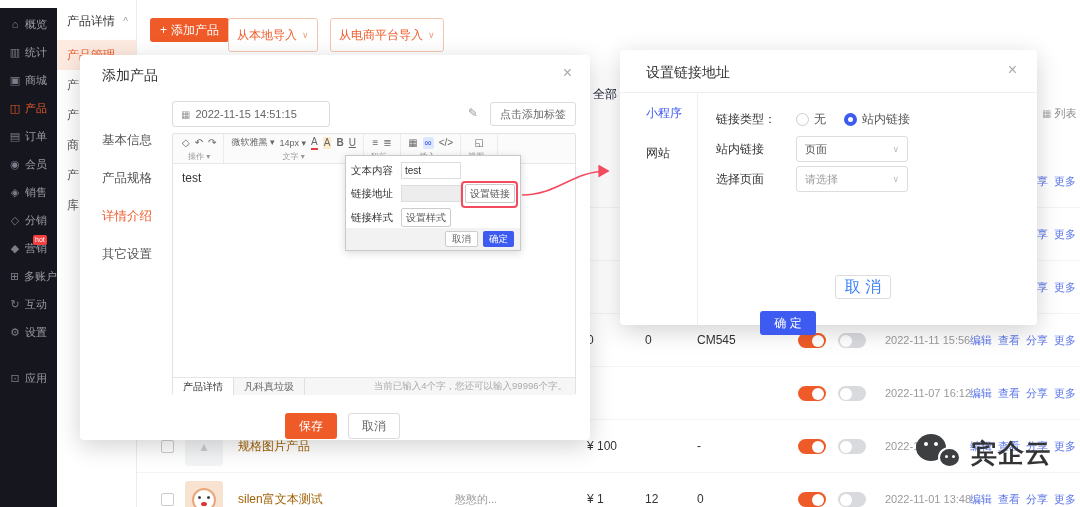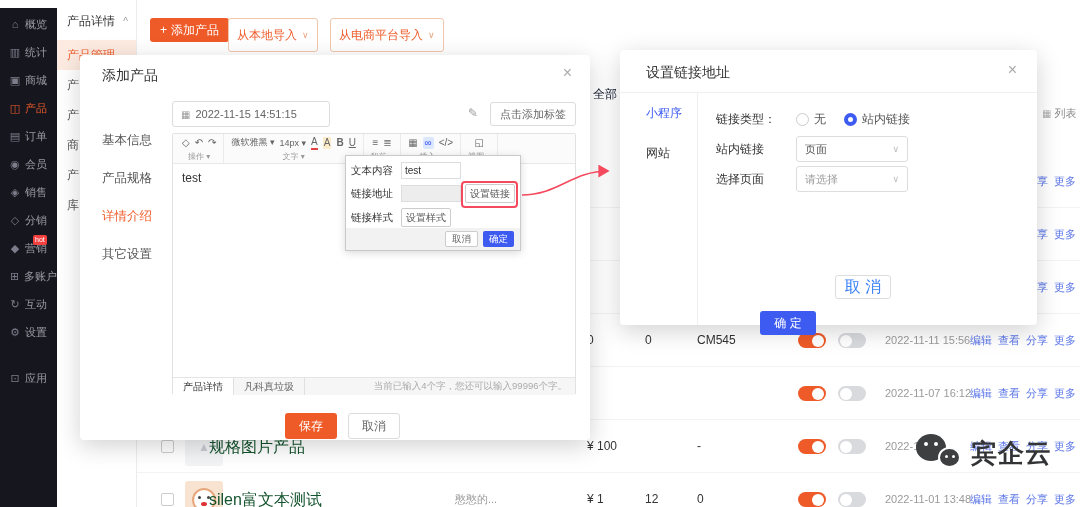--- a/index.html
+++ b/index.html
@@ -41,21 +41,21 @@
   
   #table{position:absolute;left:0;top:0;width:943px;height:507px;}
   .trow{position:absolute;left:0;width:943px;height:53px;background:#fff;border-bottom:1px solid #f2f3f5;}
   .cb{position:absolute;left:24px;top:20px;width:13px;height:13px;border:1px solid #ccc;border-radius:2px;background:#fff;cursor:pointer;}
   .thumb{position:absolute;left:48px;top:8px;width:38px;height:38px;border-radius:3px;background:#f3f4f6;display:flex;align-items:center;justify-content:center;color:#c9ccd4;font-size:12px;}
   .thumb.clown{background:#f8e3d1;}
   .face{width:24px;height:24px;border-radius:50%;background:#fff;border:2px solid #e7a77c;position:relative;}
   .face::before{content:"";position:absolute;left:4px;top:6px;width:3px;height:3px;border-radius:50%;background:#444;box-shadow:9px 0 0 #444;}
   .face::after{content:"";position:absolute;left:7px;top:12px;width:6px;height:4px;border-radius:50%;background:#d33;}
   .cell{position:absolute;top:0;height:53px;line-height:53px;white-space:nowrap;}
-  .cell-name{left:72px;font-size:16px;color:#14532d;}
+  .cell-name{left:101px;font-size:12px;color:#a16207;}
   .cell-desc{left:318px;font-size:11px;color:#9a9a9a;max-width:120px;overflow:hidden;}
   .cell-price{left:450px;font-size:12px;color:#333;}
   .cell-stock{left:508px;font-size:12px;color:#333;}
   .cell-code{left:560px;font-size:12px;color:#333;}
   .cell-date{left:748px;font-size:11px;color:#9a9a9a;}
   .cell-actions{left:833px;display:flex;gap:6px;align-items:center;font-size:11px;}
   .alink{color:var(--link);cursor:pointer;}
   .toggle{position:absolute;top:19px;width:28px;height:15px;border-radius:8px;cursor:pointer;}
   .toggle.on{left:661px;background:var(--accent);}
   .toggle.off{left:701px;background:var(--toggle-off);}

